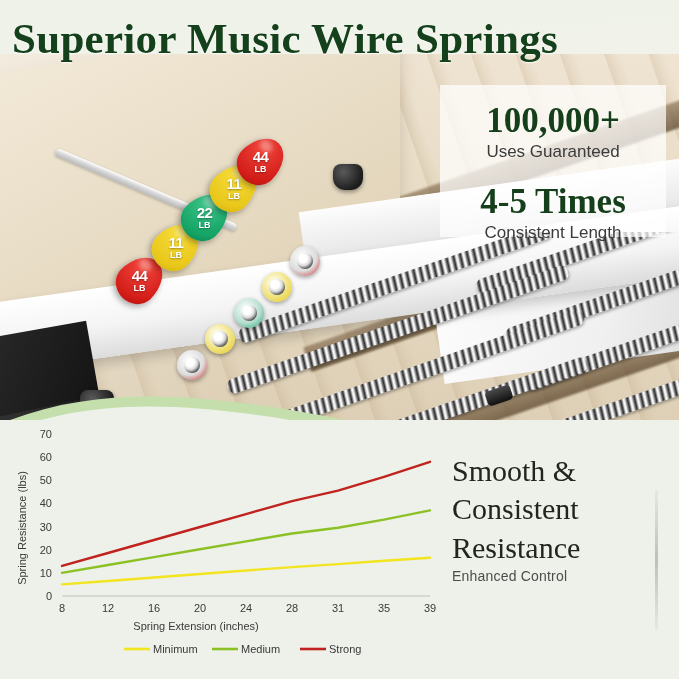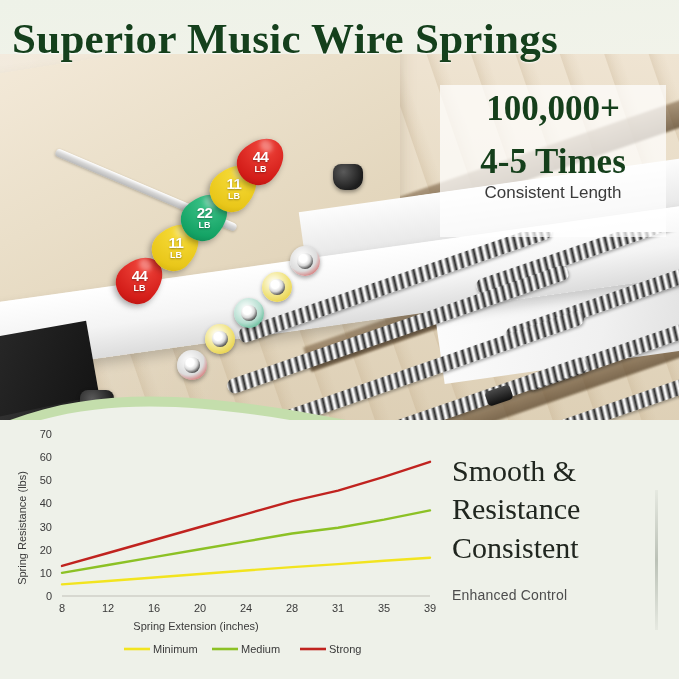--- a/index.html
+++ b/index.html
@@ -184,35 +184,35 @@
     letter-spacing:.3px;
     z-index:8;
     text-shadow:0 1px 2px rgba(255,255,255,.85);
   }
 
   
   .claims{
     position:absolute; left:440px; top:85px; width:226px; height:152px;
     background:rgba(255,255,255,.72);
     z-index:9;
-    padding:6px 10px 0 10px;
+    padding:18px 10px 0 10px;
     text-align:center;
   }
   .claims .big{
     font-family:"Liberation Serif", serif; font-weight:bold;
     font-size:35px; color:#153f1b; line-height:1.05; letter-spacing:0px;
   }
   .claims .sub{
     font-family:"Liberation Sans", sans-serif;
     font-size:17px; color:#3b3b3b; line-height:1.2; margin-top:2px;
     font-weight:400;
   }
   .claims .big2{
     font-family:"Liberation Serif", serif; font-weight:bold;
-    font-size:35px; color:#153f1b; line-height:1.05; margin-top:16px;
+    font-size:35px; color:#153f1b; line-height:1.05; margin-top:22px;
   }
 
   
   .wave{
     position:absolute; left:0; top:376px; width:679px; height:92px;
     z-index:10; pointer-events:none;
   }
 
   
   .bottom{
@@ -241,21 +241,21 @@
   .right-block{
     position:absolute; left:452px; top:32px; width:215px; height:200px;
     text-align:left;
   }
   .right-block .headline{
     font-family:"Liberation Serif", serif;
     font-size:30px; color:#20261f; line-height:1.28; font-weight:400;
   }
   .right-block .subline{
     font-family:"Liberation Sans", sans-serif;
-    font-size:14px; color:#4d4d4d; margin-top:20px; letter-spacing:.2px;
+    font-size:14px; color:#4d4d4d; margin-top:1px; letter-spacing:.2px;
   }
   .right-rule{
     position:absolute; left:655px; top:490px; width:3px; height:140px;
     background:linear-gradient(180deg,rgba(180,186,176,.15),rgba(160,168,156,.65),rgba(180,186,176,.15));
     z-index:5;
   }
 </style>
 </head>
 <body>
 
@@ -332,20 +332,21 @@
       <span class="tag-inner">
         <span class="num">44</span>
         <span class="lb">LB</span>
       </span>
     </div>
 
     <div class="hero-title">Superior Music Wire Springs</div>
 
     <div class="claims">
       <div class="big">100,000+</div>
+      <div class="sub">Uses Guaranteed</div>
       <div class="big2">4-5 Times</div>
       <div class="sub">Consistent Length</div>
     </div>
 
     <svg class="wave" viewBox="0 0 679 92" preserveAspectRatio="none">
       <path d="M0,56 C120,6 250,34 400,62 C520,84 610,78 679,60 L679,92 L0,92 Z" fill="#eef1e9"></path>
       <path d="M0,48 C120,-2 250,26 400,54 C520,76 610,70 679,52 L679,62 C610,80 520,86 400,64 C250,36 120,8 0,58 Z" fill="#c4deac"></path>
     </svg>
   </div>
 
@@ -388,20 +389,20 @@
             <line x1="212" y1="229" x2="238" y2="229" stroke="#8cc125" stroke-width="2.6"></line>
             <text class="legend-label" x="241" y="233">Medium</text>
             <line x1="300" y1="229" x2="326" y2="229" stroke="#c0231f" stroke-width="2.6"></line>
             <text class="legend-label" x="329" y="233">Strong</text>
           </g>
       </svg>
     </div>
 
     <div class="right-block">
       <div class="headline">Smooth &amp;</div>
+      <div class="headline">Consistent</div>
       <div class="headline">Resistance</div>
-      <div class="headline">Consistent</div>
       <div class="subline">Enhanced Control</div>
     </div>
   </div>
 
   <div class="right-rule"></div>
 </div>
 
 </body></html>

